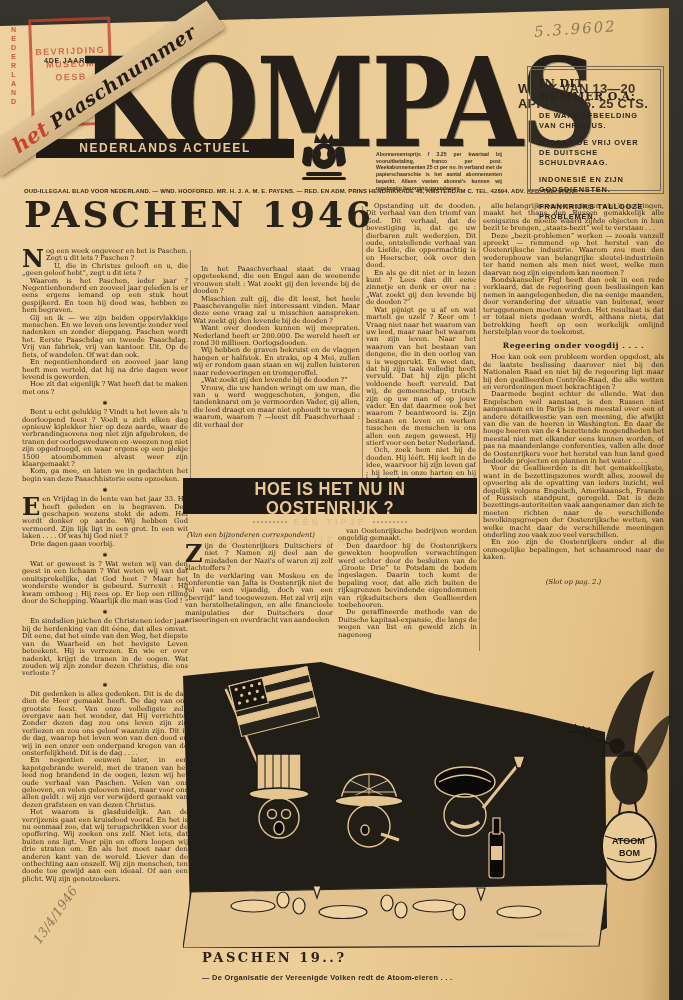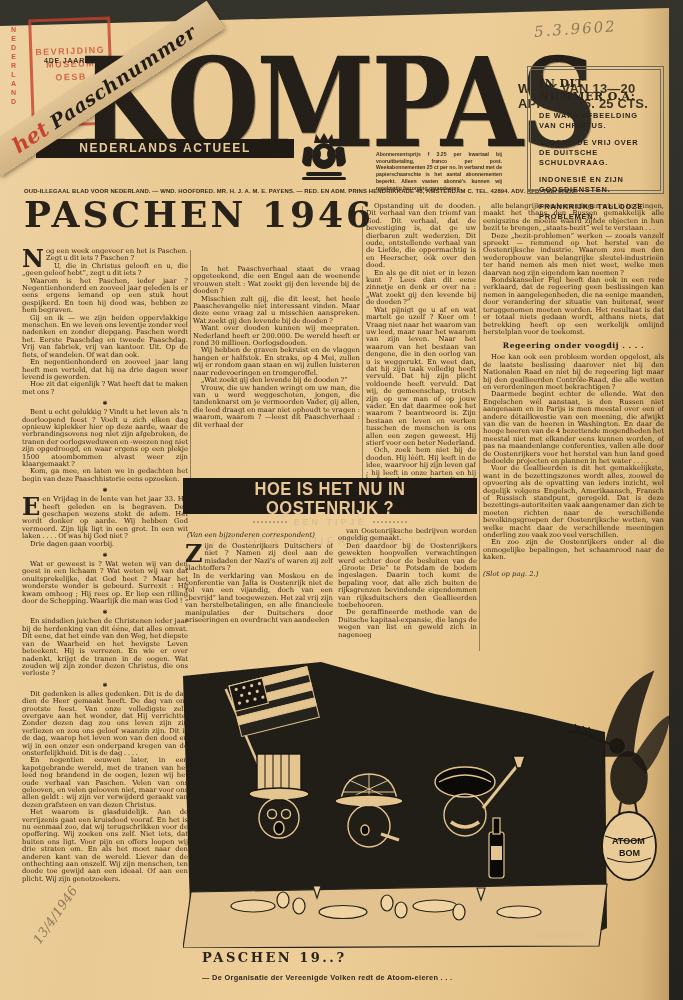--- a/index.html
+++ b/index.html
@@ -59,21 +59,21 @@
   .col4{left:483px;top:203px;width:181px;height:530px;}
   .oost-left{left:185px;top:543px;width:148px;height:112px;}
   .oost-right{left:338px;top:528px;width:139px;height:129px;}
   .para{font-size:6.8px;line-height:1.09;text-align:justify;text-indent:8px;margin:0;
       word-spacing:-.4px;color:#2c251d;}
   .para.has-drop{text-indent:0;}
   .dropcap{float:left;font-weight:bold;font-size:24px;line-height:.8;padding:1px 2px 0 0;color:#27211a;}
   .star-sep{text-align:center;font-size:6px;margin:3px 0;color:#2c251d;}
   .col-heading{font-weight:bold;font-size:7.6px;text-align:center;letter-spacing:.5px;
       margin:5px 0 4px 0;color:#27211a;}
-  .slot{font-size:6.8px;font-style:italic;text-align:left;color:#2c251d;margin-top:8px;}
+  .slot{font-size:6.8px;font-style:italic;text-align:center;color:#2c251d;margin-top:16px;}
   .byline{left:187px;top:531px;font-size:6.8px;font-style:italic;color:#2c251d;}
   .vrule{position:absolute;width:1px;background:rgba(62,48,32,.5);}
   .hrule{position:absolute;height:1px;background:rgba(50,40,26,.7);}
   
   .oost-panel{left:183px;top:478px;width:294px;height:36px;background:#201b15;
       box-sizing:border-box;padding:2px 20px;text-align:center;}
   .oost-title{font-family:"Liberation Sans",sans-serif;font-weight:bold;font-size:16.5px;
       letter-spacing:.5px;color:#e9c795;line-height:1.1;transform:scaleY(1.1);}
   .oost-subrow{display:flex;align-items:center;justify-content:center;gap:6px;margin-top:1px;}
   .oost-dots{flex:0 0 34px;border-top:2px dotted #b99b6c;}

